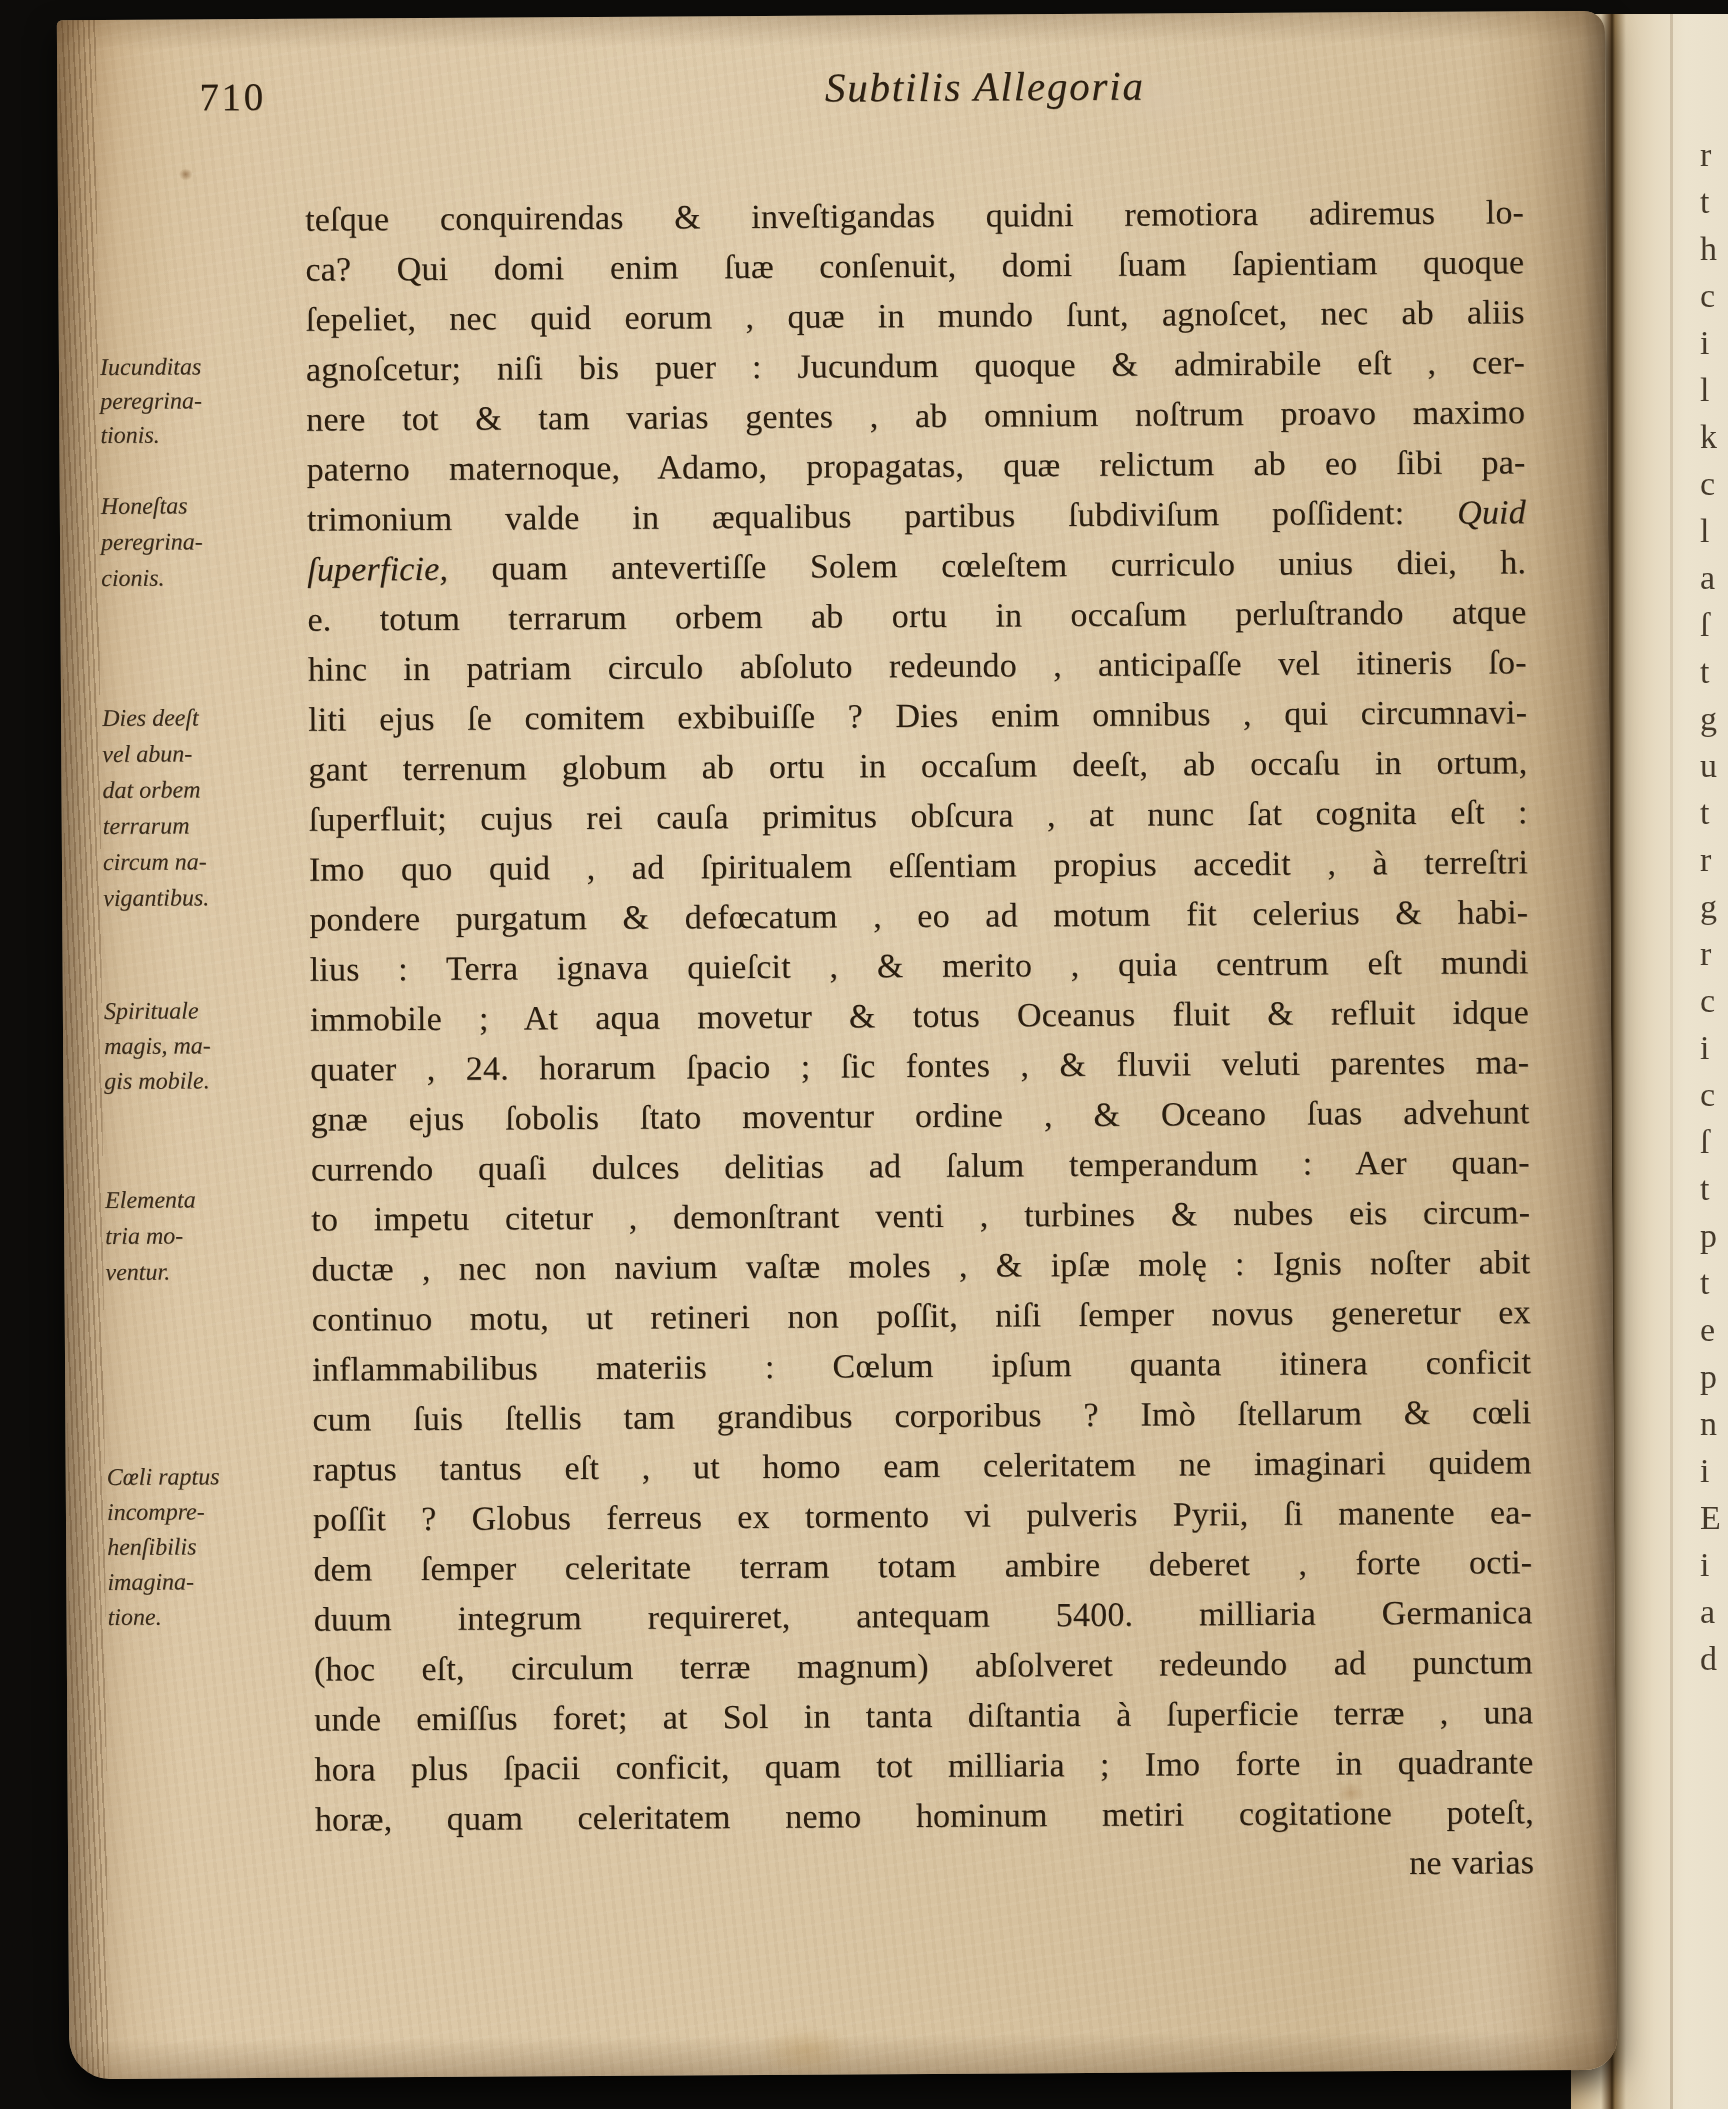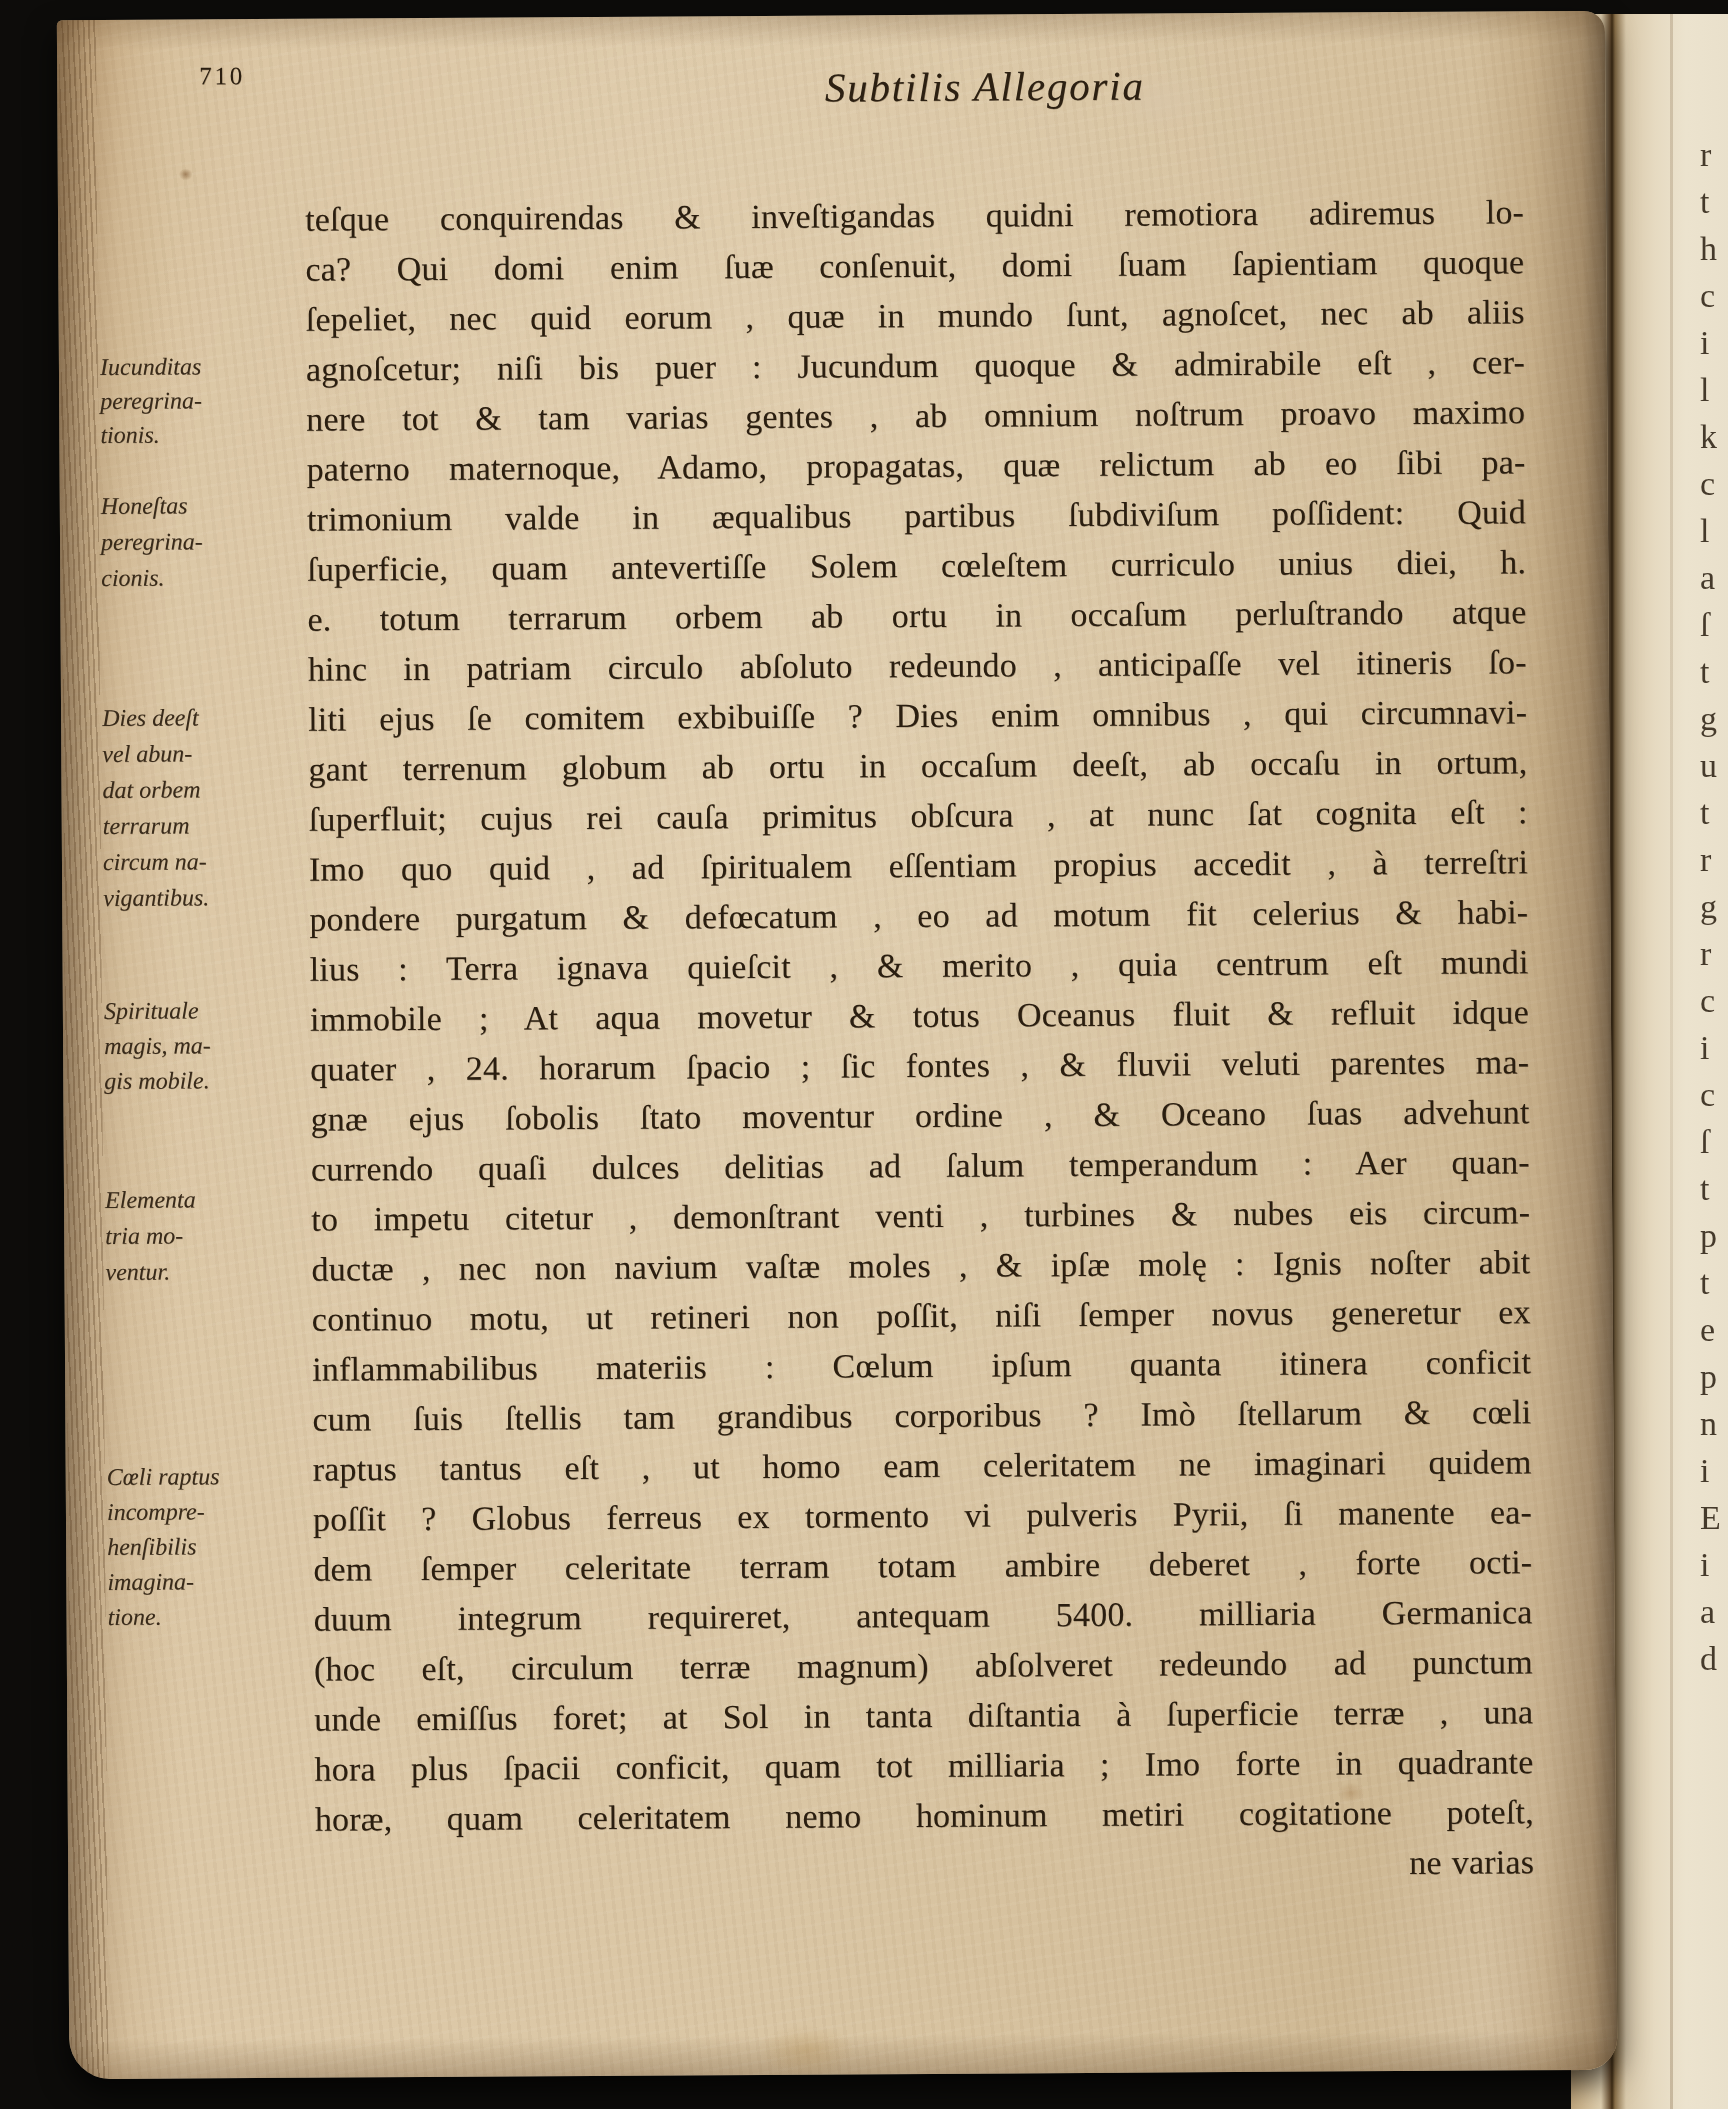--- a/index.html
+++ b/index.html
@@ -58,36 +58,36 @@
     background:radial-gradient(rgba(125,85,45,.6),rgba(125,85,45,0) 70%);}
   .stain.s2{left:688px;top:2009px;width:98px;height:51px;
     background:radial-gradient(rgba(175,135,72,.28),rgba(175,135,72,0) 70%);}
   .stain.s3{left:1270px;top:1770px;width:26.6px;height:21px;
     background:radial-gradient(rgba(150,105,55,.3),rgba(150,105,55,0) 70%);}
   .scuff{position:absolute;left:1044px;top:53px;width:115px;height:69px;border-radius:50%;
     pointer-events:none;
     background:radial-gradient(rgba(216,198,170,.65),rgba(216,198,170,0) 70%);}
 
   
-  .page-number{position:absolute;left:142px;top:43px;font-size:25px;color:var(--ink);
+  .page-number{position:absolute;left:142px;top:55px;font-size:39px;color:var(--ink);
     letter-spacing:2.7px;text-shadow:0.4px 0.5px 0.5px rgba(60,40,20,.4);}
   .running-title{position:absolute;left:679px;top:48px;width:497px;text-align:center;
     font-style:italic;font-size:41px;letter-spacing:1.8px;color:#2c2012;
     text-shadow:0.4px 0.5px 0.5px rgba(60,40,20,.4);}
 
   .margin-notes{position:absolute;left:41px;top:0;width:206px;height:100%;}
   .mnote{position:absolute;left:0;width:206px;font-style:italic;font-size:24px;
     color:var(--margin-ink);text-shadow:0.3px 0.4px 0.4px rgba(70,48,26,.35);}
 
   .text-block{position:absolute;left:247px;top:176px;width:1219px;}
   .bline{height:50px;line-height:50px;font-size:34px;color:var(--ink);
     text-align:justify;text-align-last:justify;word-spacing:.04em;letter-spacing:0.2px;
     text-shadow:0.4px 0.5px 0.5px rgba(60,40,20,.38);white-space:nowrap;}
   .bline.bright{text-align:right;text-align-last:right;}
-  .it{}
+  .it{font-style:italic;}
 </style>
 </head>
 <body>
 
 <div class="scene">
 
   <div class="page-under">
     <div class="edge-letters">
         <div class="eletter" style="top: 117px;">r</div>
         <div class="eletter" style="top: 164px;">t</div>

